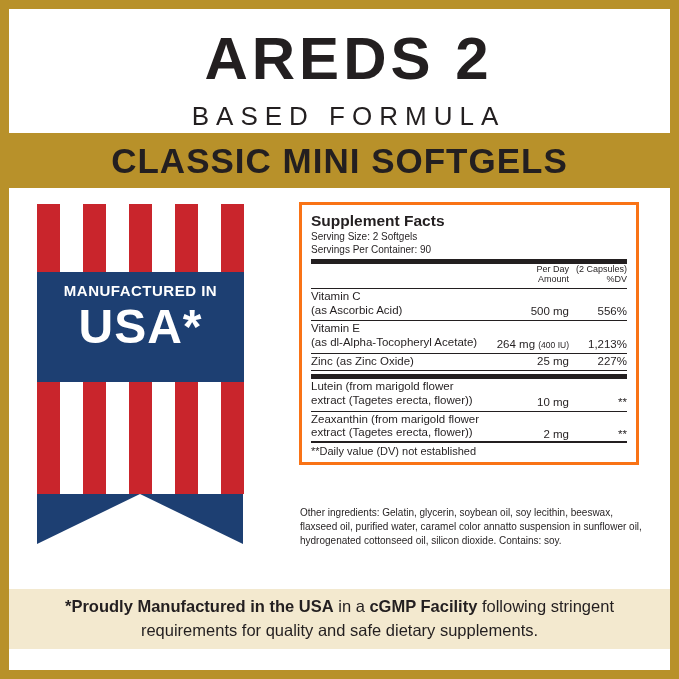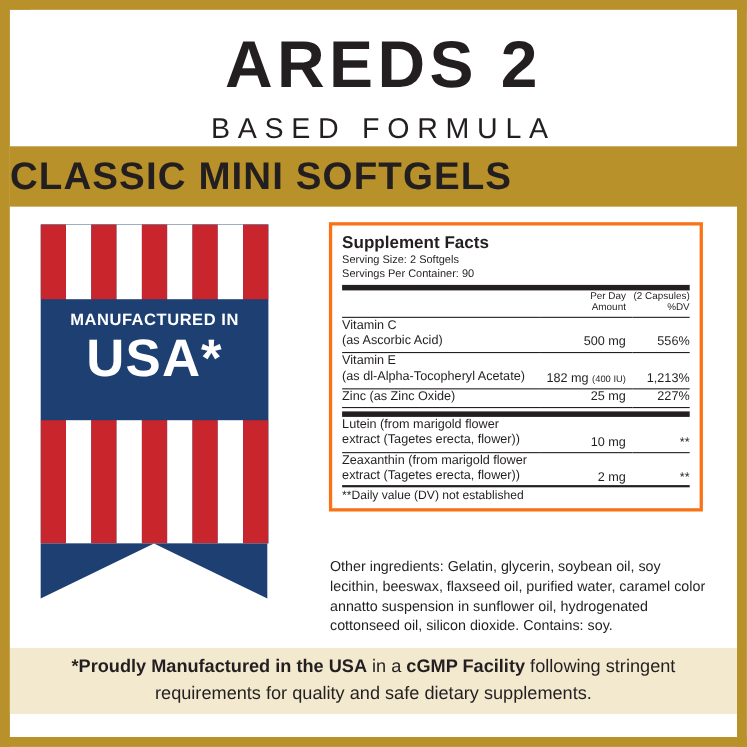--- a/index.html
+++ b/index.html
@@ -69,20 +69,21 @@
     font-weight: 400;
   }
   
   .banner {
     position: absolute;
     top: 133px; left: 9px; right: 9px;
     height: 55px;
     background: #b8912a;
     display: flex;
     align-items: center;
+    justify-content: center;
   }
   .banner-text {
     font-size: 35px;
     font-weight: bold;
     color: #231f20;
     letter-spacing: 1px;
   }
   
   .content {
     position: absolute;
@@ -227,21 +228,21 @@
     font-size: 11px;
     padding-top: 2px;
     padding-bottom: 1px;
   }
   
   .other-ing {
     position: absolute;
     left: 291px;
     top: 318px;
     width: 345px;
-    font-size: 13px;
+    font-size: 10px;
     line-height: 1.38;
     color: #231f20;
   }
   
   .bottom-strip {
     position: absolute;
     left: 9px; right: 9px;
     top: 589px;
     height: 60px;
     background: #f3e9cf;
@@ -345,21 +346,21 @@
         <tr class="row-div">
               <td colspan="3"></td>
             </tr>
 
         <tr>
           <td class="col-name nutr-cell-multiline">
             <span>Vitamin E</span><br>
             <span>(as dl-Alpha-Tocopheryl Acetate)</span>
           </td>
           <td class="col-amt">
-            <span>182 mg</span>
+            <span>264 mg</span>
             <span class="sub-note">(400 IU)</span>
           </td>
           <td class="col-dv">1,213%</td>
         </tr>
         <tr class="row-div">
               <td colspan="3"></td>
             </tr>
 
         <tr>
           <td class="col-name">Zinc (as Zinc Oxide)</td>

